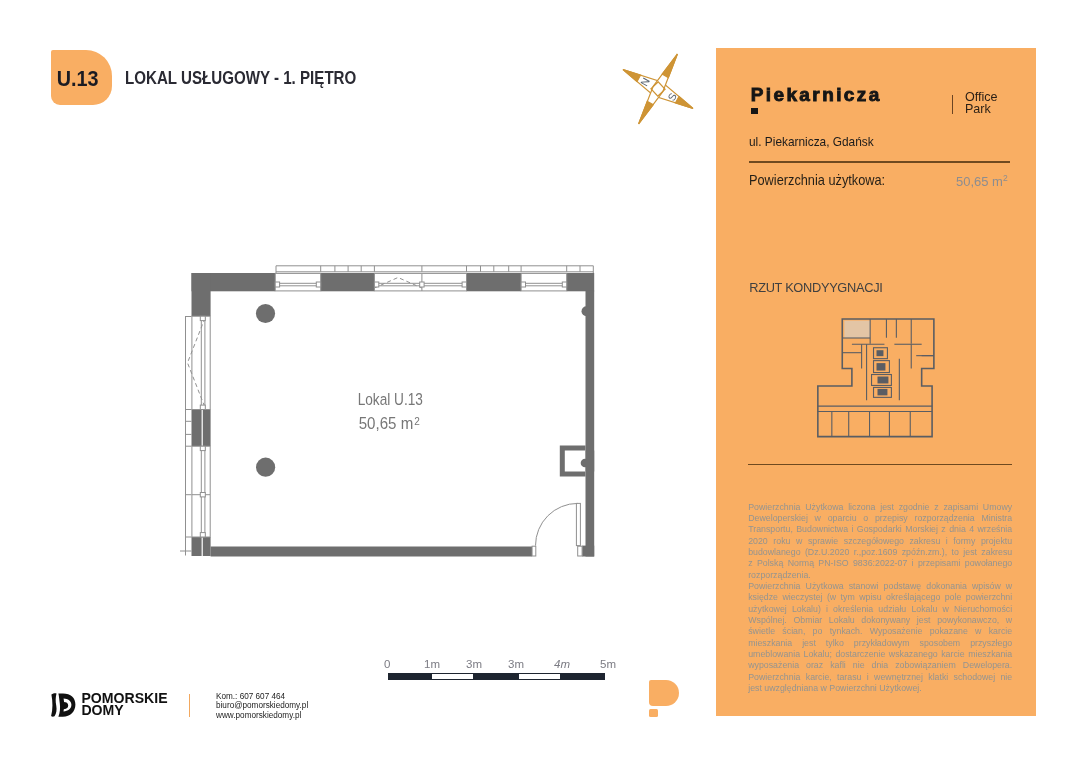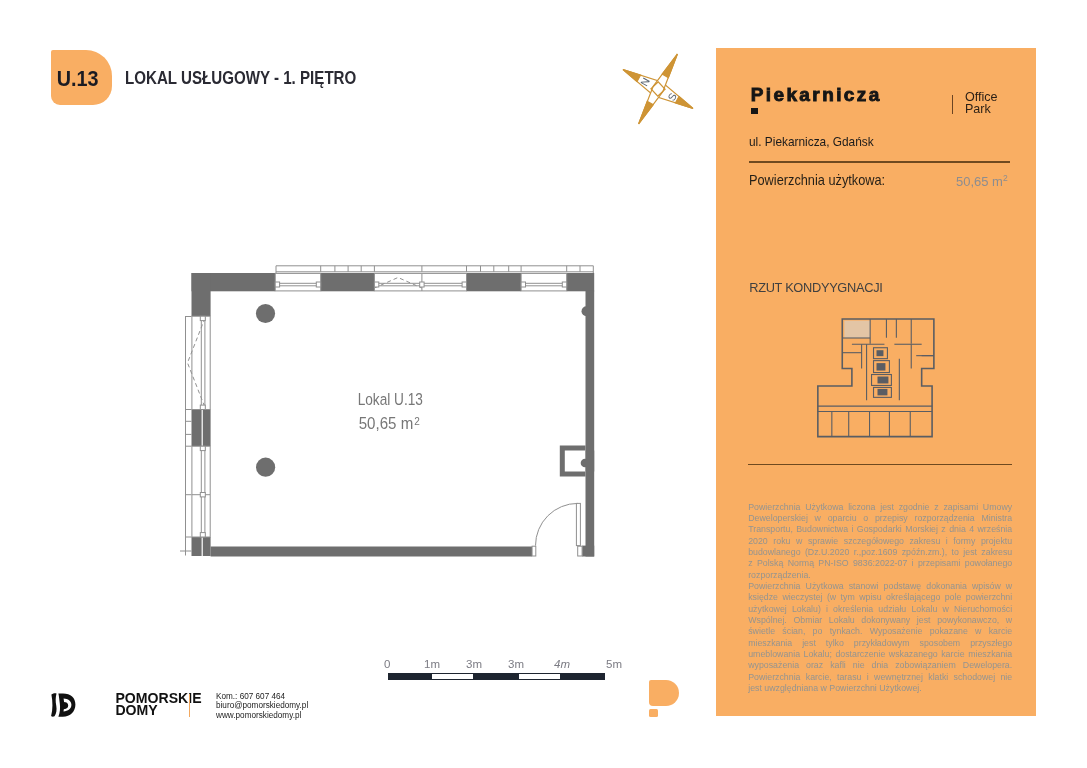--- a/index.html
+++ b/index.html
@@ -225,30 +225,30 @@
     <div>jest uwzględniana w Powierzchni Użytkowej.</div>
   </div>
 </div>
 
 <div class="abs" style="left:380px;top:658px;width:232px;height:12px;font-size:11.5px;color:#7b7b83;">
   <span class="abs" style="left:4px;">0</span>
   <span class="abs" style="left:44px;">1m</span>
   <span class="abs" style="left:86px;">3m</span>
   <span class="abs" style="left:128px;">3m</span>
   <span class="abs" style="left:174px;font-style:italic;">4m</span>
-  <span class="abs" style="left:226px;">5m</span>
+  <span class="abs" style="left:220px;">5m</span>
 </div>
 <div class="abs" style="left:387.6px;top:672.6px;width:217px;height:7.1px;background:#1E2530;">
   <div class="abs" style="left:43.4px;top:0;width:43.4px;height:100%;background:#fff;box-sizing:border-box;border:1px solid #1E2530;"></div>
   <div class="abs" style="left:130.2px;top:0;width:43.4px;height:100%;background:#fff;box-sizing:border-box;border:1px solid #1E2530;"></div>
 </div>
 
 <svg class="abs" style="left:50px;top:692px;" width="27" height="26" viewBox="50 692 27 26">
   <path d="M51.4,694.4 C53.6,693 55.6,692.9 56.5,693.6 C55.5,697.5 55.4,701.5 56.3,706 C56.9,709.5 56.5,713.5 54.5,716.3 C53.1,717 51.9,716.7 51.1,716.1 C52.9,709.5 52.8,701.5 51.4,694.4 Z" fill="#111"></path>
   <path fill-rule="evenodd" d="M58.4,693.6 L63,693.6 C70.8,693.6 75.4,698 75.4,704.6 C75.4,711.5 70.4,716.8 62.8,716.8 L58.4,716.8 C60,712.6 60.4,708 59.8,703.6 C59.4,700.2 59,696.6 58.4,693.6 Z M63.6,698.4 C68,698.6 71.4,700.8 71.4,704.7 C71.4,708.6 68,711.2 63.5,711.4 C64.4,707 64.4,702.6 63.6,698.4 Z" fill="#111"></path>
   <path d="M62.2,702 C65.8,701.6 68.2,702.6 68.2,705.4 C68.2,708.1 65.8,709.4 62.4,709.2 C63,706.8 62.8,704.2 62.2,702 Z" fill="#111"></path>
 </svg>
-<div class="abs" style="left:81.4px;top:693.2px;font-size:14.1px;font-weight:bold;color:#111;line-height:11.8px;letter-spacing:0px;transform:scaleX(1);transform-origin:left top;margin-left:34px;">POMORSKIE<br>DOMY</div>
+<div class="abs" style="left:81.4px;top:693.2px;font-size:14.1px;font-weight:bold;color:#111;line-height:11.8px;letter-spacing:0px;transform:scaleX(1);transform-origin:left top;">POMORSKIE<br>DOMY</div>
 <div class="abs" style="left:188.5px;top:693.5px;width:1.6px;height:23px;background:#F2A85F;"></div>
 <div class="abs" style="left:216px;top:691.6px;font-size:9.2px;color:#222;line-height:9.6px;transform:scaleX(0.89);transform-origin:left top;">Kom.: 607 607 464<br>biuro@pomorskiedomy.pl<br>www.pomorskiedomy.pl</div>
 
 <div class="abs" style="left:649.2px;top:680.3px;width:29.7px;height:25.5px;background:#F9AE63;border-radius:2px 13px 13px 4px;"></div>
 <div class="abs" style="left:649.2px;top:709px;width:9.3px;height:7.8px;background:#F9AE63;border-radius:1.5px;"></div>
 
 </body></html>

